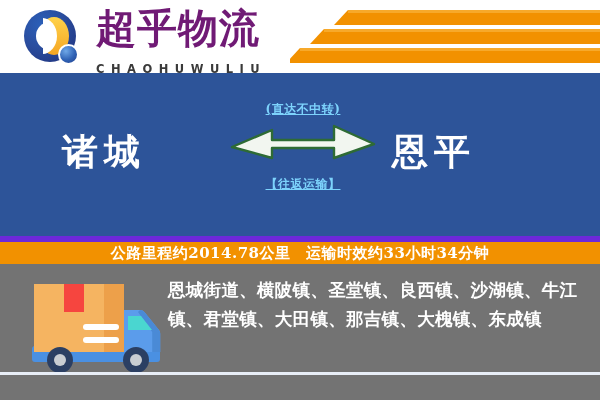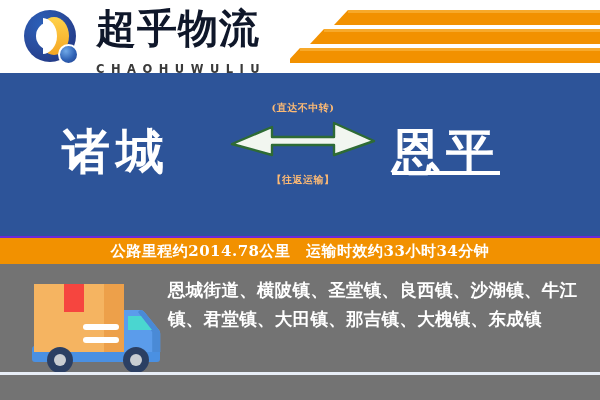--- a/index.html
+++ b/index.html
@@ -79,21 +79,21 @@
   .brand {
     position: absolute;
     left: 96px; top: 6px;
     width: 220px;
   }
   .brand-cn {
     font-family: "DejaVu Sans", "Liberation Sans", sans-serif;
     font-size: 40px;
     font-weight: bold;
     letter-spacing: 1px;
-    color: #0f172a;
+    color: #701a75;
     line-height: 44px;
     white-space: nowrap;
   }
   .brand-en {
     font-family: "DejaVu Sans", "Liberation Sans", sans-serif;
     font-size: 11.5px;
     font-weight: bold;
     letter-spacing: 6.5px;
     color: #3a3a3a;
     line-height: 14px;
@@ -110,55 +110,56 @@
   .route {
     position: absolute;
     left: 0; top: 73px;
     width: 600px; height: 163px;
     background: #2d5499;
   }
   .city {
     position: absolute;
     top: 52px;
     font-family: "DejaVu Serif", "Liberation Serif", serif;
-    font-size: 48px;
+    font-size: 36px;
     font-weight: bold;
     color: #ffffff;
     letter-spacing: 6px;
     line-height: 52px;
     white-space: nowrap;
   }
   .city-from { left: 62px; }
-  .city-to   { left: 392px; text-decoration: underline; }
+  .city-to   { left: 392px; }
 
   .arrow-block {
     position: absolute;
     left: 228px; top: 28px;
     width: 150px;
     text-align: center;
   }
   .arrow-top, .arrow-bottom {
     font-family: "DejaVu Serif", "Liberation Serif", serif;
-    font-size: 10px;
-    font-weight: bold;
-    color: #fdba74;
+    font-size: 12px;
+    font-weight: bold;
+    color: #7dd3fc;
     letter-spacing: 0.5px;
     white-space: nowrap;
+    text-decoration: underline;
   }
   .arrow-top { margin-bottom: 2px; }
   .arrow-svg { display: block; margin: 0 auto; }
   .arrow-bottom { margin-top: 14px; }
 
   
   .distbar {
     position: absolute;
     left: 0; top: 236px;
     width: 600px; height: 28px;
     background: #f29100;
-    border-top: 2px solid #6d28d9;
+    border-top: 6px solid #6d28d9;
     box-sizing: border-box;
     display: flex;
     align-items: center;
     justify-content: center;
   }
   .distbar-text {
     font-family: "DejaVu Serif", "Liberation Serif", serif;
     font-size: 15px;
     font-weight: bold;
     color: #ffffff;

